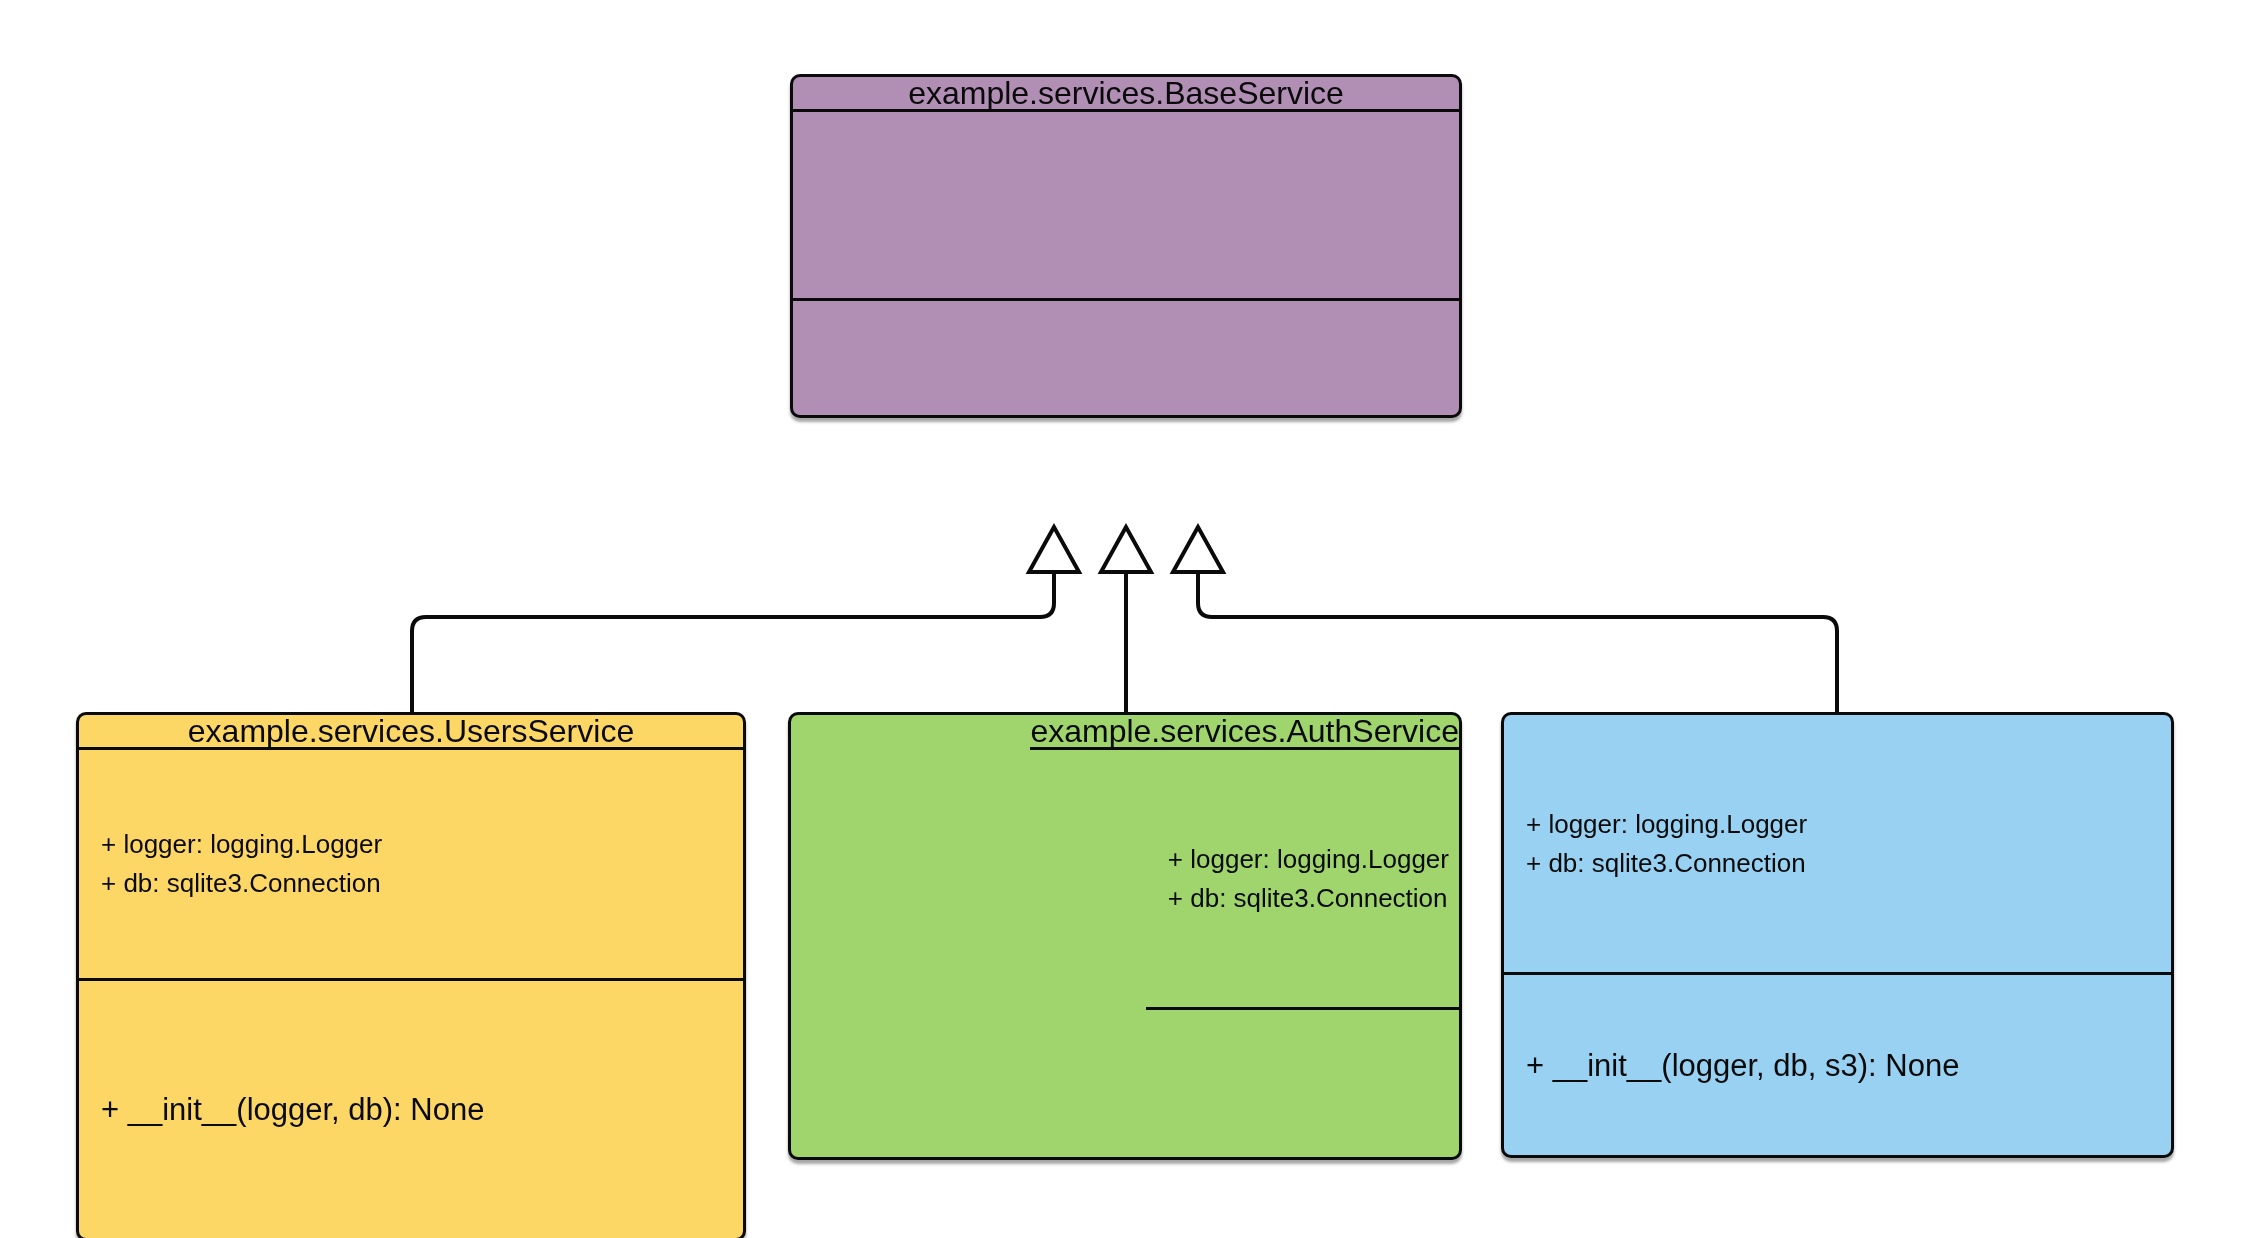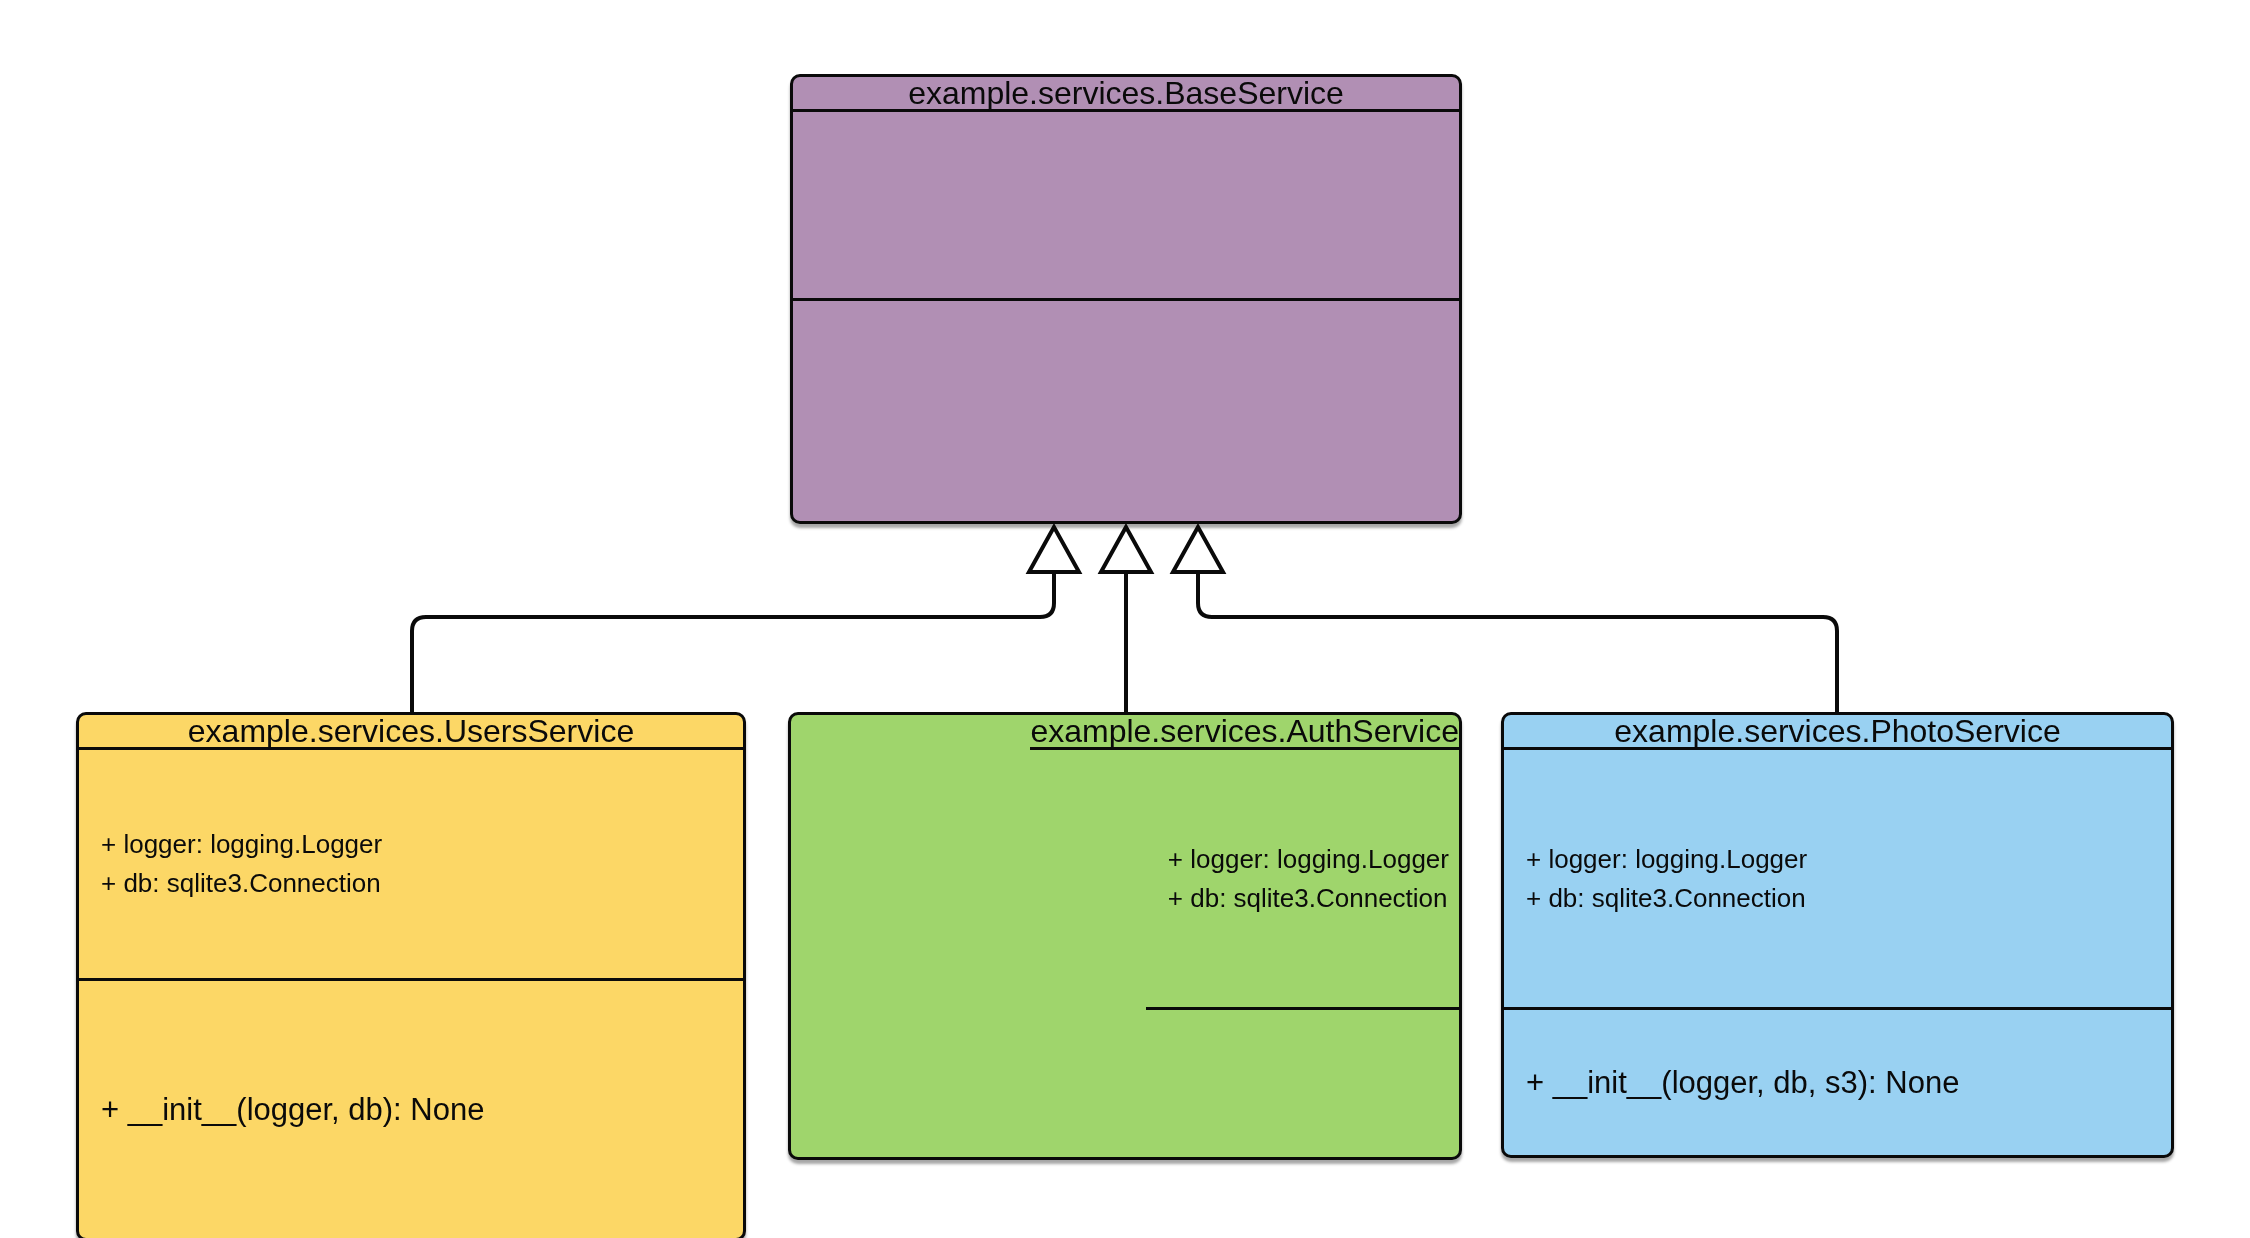--- a/index.html
+++ b/index.html
@@ -80,21 +80,21 @@
 
   <svg class="connector-layer" viewBox="0 0 2250 1238" xmlns="http://www.w3.org/2000/svg">
     <path class="edge" d="M 1054 570 L 1054 603 Q 1054 617 1040 617 L 426 617 Q 412 617 412 631 L 412 712"></path>
     <path class="edge" d="M 1126 570 L 1126 712"></path>
     <path class="edge" d="M 1198 570 L 1198 603 Q 1198 617 1212 617 L 1823 617 Q 1837 617 1837 631 L 1837 712"></path>
     <polygon class="arrowhead" points="1054,527 1029,572 1079,572"></polygon>
     <polygon class="arrowhead" points="1126,527 1101,572 1151,572"></polygon>
     <polygon class="arrowhead" points="1198,527 1173,572 1223,572"></polygon>
   </svg>
 
-  <div class="class-box" style="left: 790px; top: 74px; width: 672px; height: 450px; background-color: rgb(177, 143, 180);">
+  <div class="class-box" style="left: 790px; top: 74px; width: 672px; height: 344px; background-color: rgb(177, 143, 180);">
     <div class="c-title">example.services.BaseService</div>
     <div class="c-attrs" style="height:189px;"></div>
     <div class="c-methods"></div>
   </div>
 
   <div class="class-box" style="left: 76px; top: 712px; width: 670px; height: 529px; background-color: rgb(252, 215, 102);">
     <div class="c-title">example.services.UsersService</div>
     <div class="c-attrs" style="height:231px;">
       <div class="member-line">+ logger: logging.Logger</div>
       <div class="member-line">+ db: sqlite3.Connection</div>
@@ -106,21 +106,20 @@
 
   <div class="class-box" style="left: 788px; top: 712px; width: 674px; height: 448px; background-color: rgb(159, 213, 108); align-items: flex-end;">
     <div class="c-title">example.services.AuthService</div>
     <div class="c-attrs" style="height:260px;">
       <div class="member-line">+ logger: logging.Logger</div>
       <div class="member-line">+ db: sqlite3.Connection</div>
     </div>
   </div>
 
   <div class="class-box" style="left: 1501px; top: 712px; width: 673px; height: 446px; background-color: rgb(153, 209, 242);">
-    <div class="c-title">example.services.PhotoService</div>
     <div class="c-attrs" style="height:260px;">
       <div class="member-line">+ logger: logging.Logger</div>
       <div class="member-line">+ db: sqlite3.Connection</div>
     </div>
     <div class="c-methods">
       <div class="member-line">+ __init__(logger, db, s3): None</div>
     </div>
   </div>
 
 </div>

